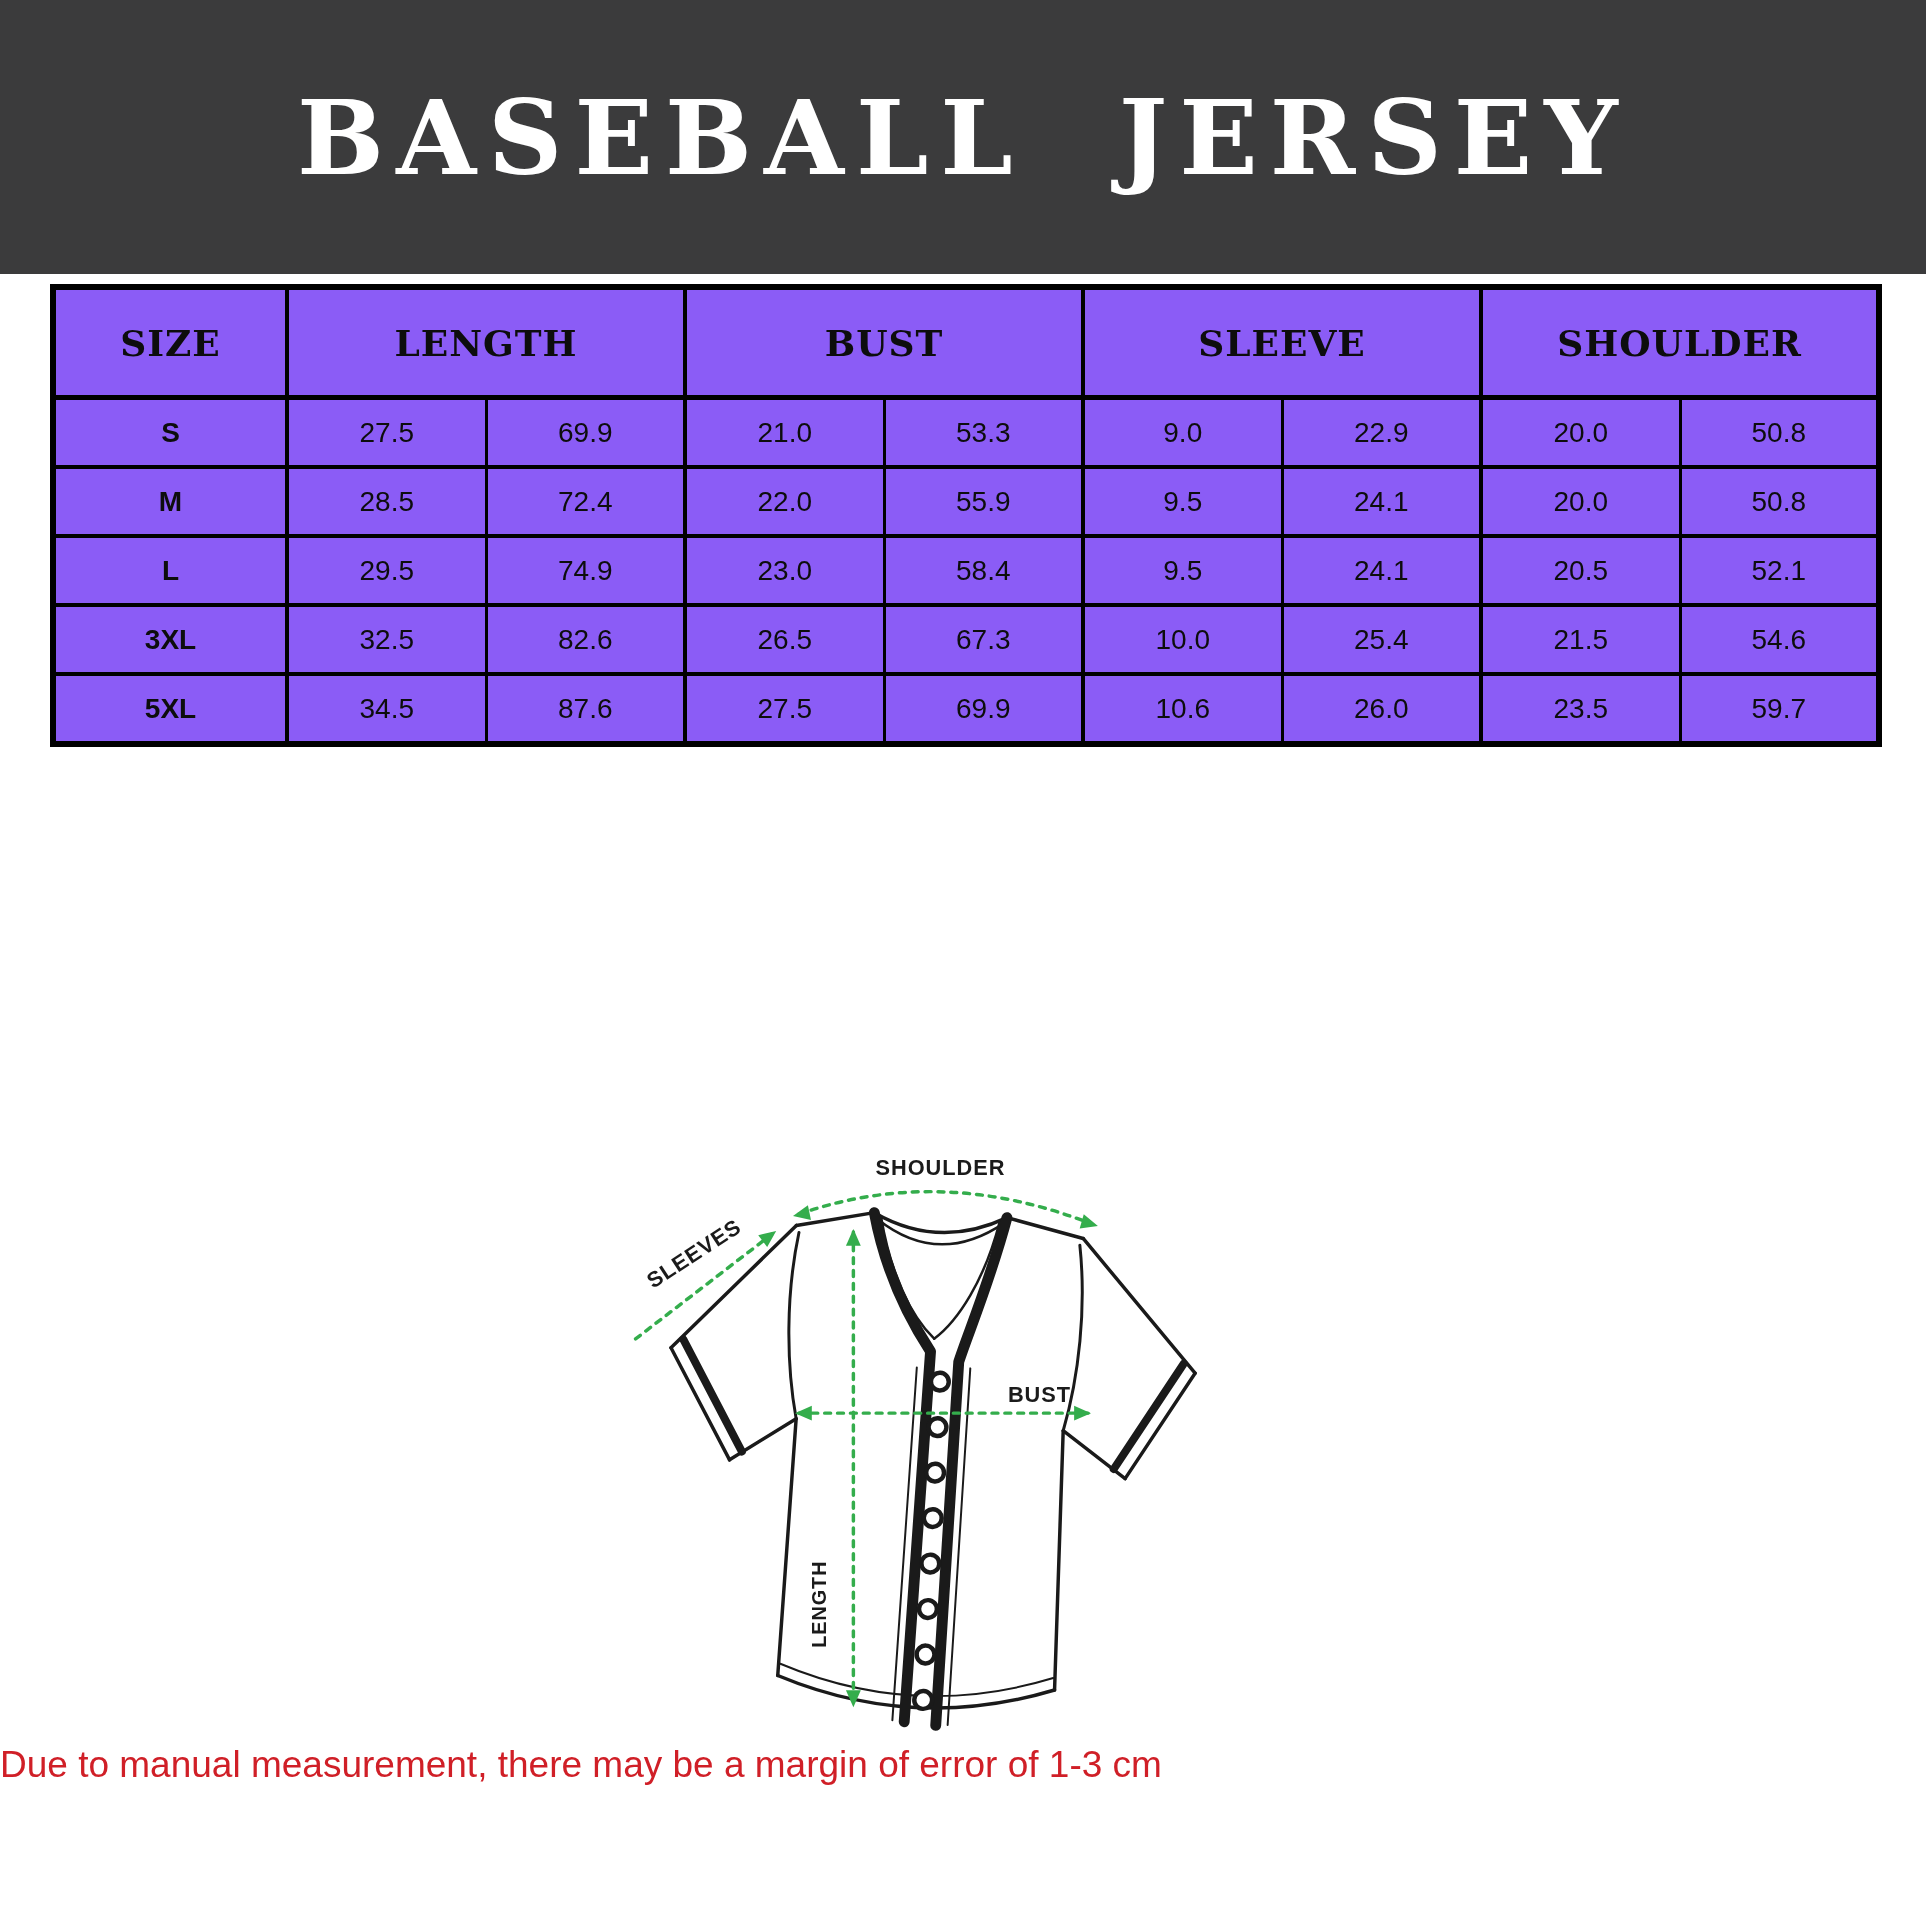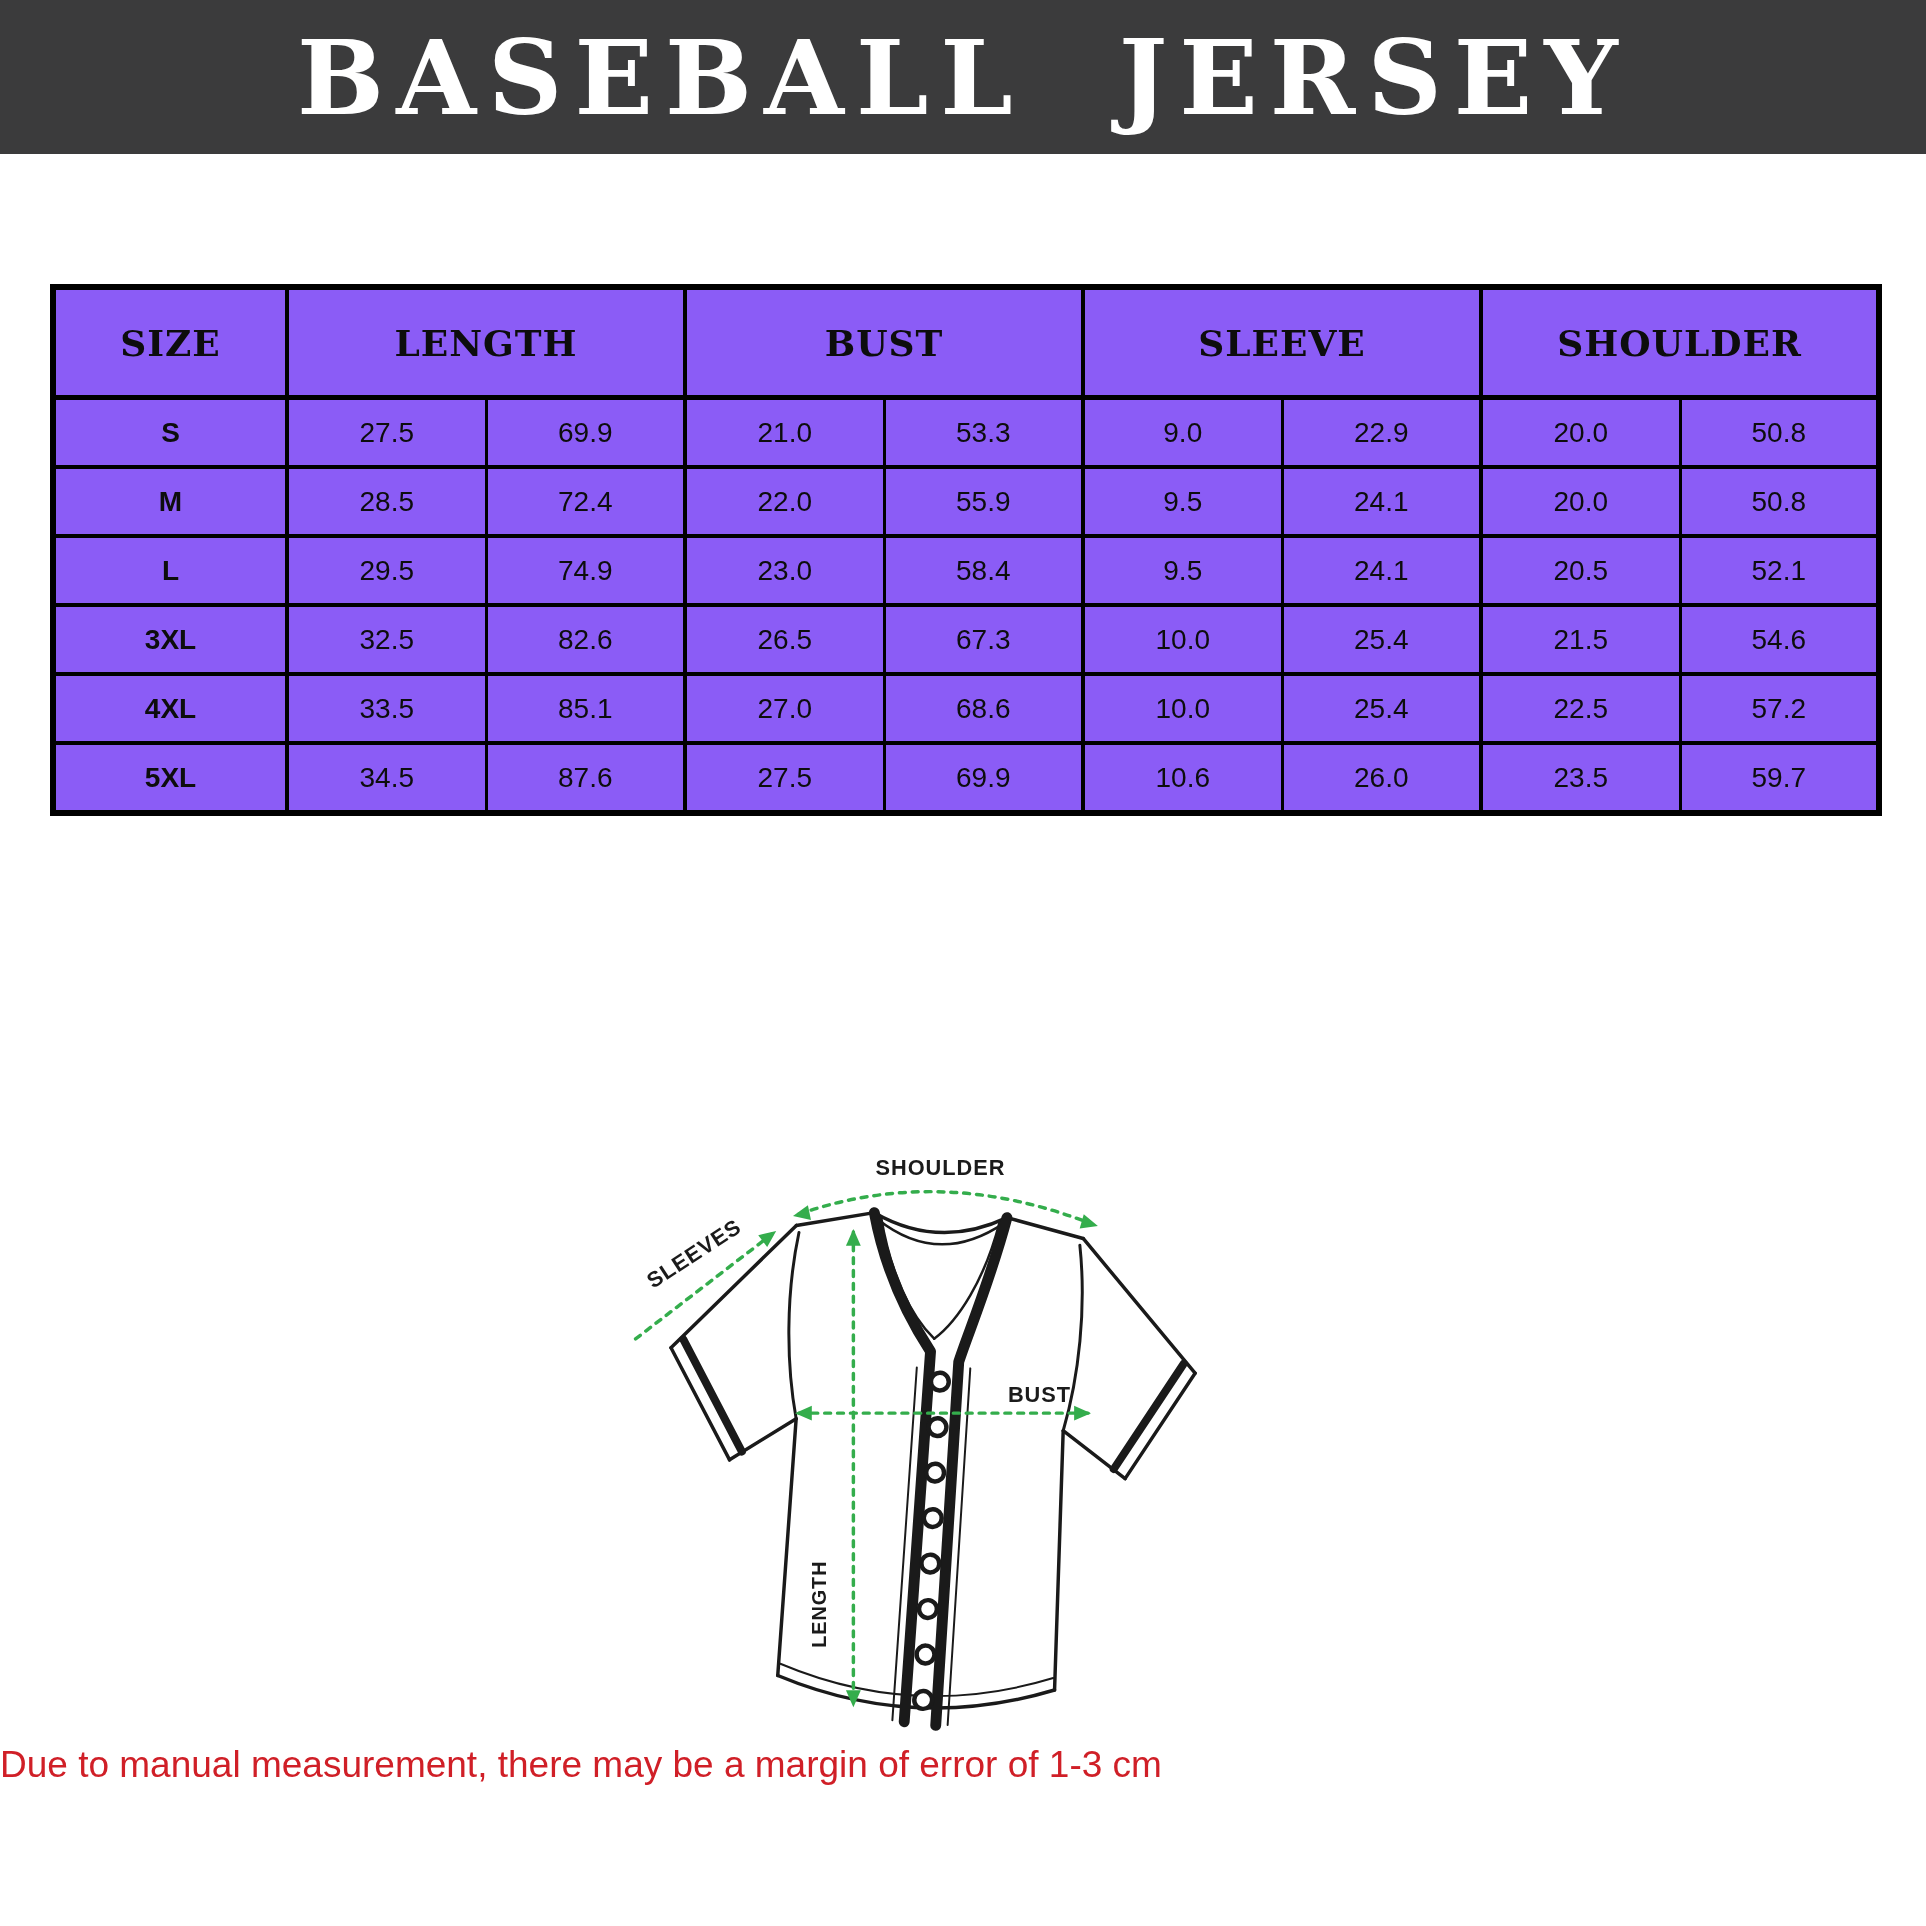--- a/index.html
+++ b/index.html
@@ -1,21 +1,21 @@
 <!DOCTYPE html>
 <html><head>
 <meta charset="utf-8">
 <style>
   html,body{margin:0;padding:0;}
   body{
     width:1927px;height:1927px;position:relative;background:#ffffff;
     font-family:"Liberation Sans", sans-serif;overflow:hidden;
   }
   .banner{
-    position:absolute;left:0;top:0;width:1927px;height:154px;
+    position:absolute;left:0;top:0;width:1927px;height:274px;
     background:#3b3b3c;display:flex;align-items:center;justify-content:center;
   }
   .title{
     color:#ffffff;font-family:"DejaVu Serif", serif;font-weight:bold;
     font-size:103px;letter-spacing:12px;word-spacing:46px;white-space:nowrap;
   }
   .table-wrap{position:absolute;left:50px;top:284px;}
   table.size-table{
     border-collapse:collapse;table-layout:fixed;width:1828px;
     background:#8b5cf6;color:#0d0d0d;
@@ -113,31 +113,20 @@
         <tr>
           <td class="size-cell">3XL</td>
           <td>32.5</td>
           <td>82.6</td>
           <td>26.5</td>
           <td>67.3</td>
           <td>10.0</td>
           <td>25.4</td>
           <td>21.5</td>
           <td>54.6</td>
-        </tr>
-        <tr>
-          <td class="size-cell">4XL</td>
-          <td>33.5</td>
-          <td>85.1</td>
-          <td>27.0</td>
-          <td>68.6</td>
-          <td>10.0</td>
-          <td>25.4</td>
-          <td>22.5</td>
-          <td>57.2</td>
         </tr>
         <tr>
           <td class="size-cell">5XL</td>
           <td>34.5</td>
           <td>87.6</td>
           <td>27.5</td>
           <td>69.9</td>
           <td>10.6</td>
           <td>26.0</td>
           <td>23.5</td>

